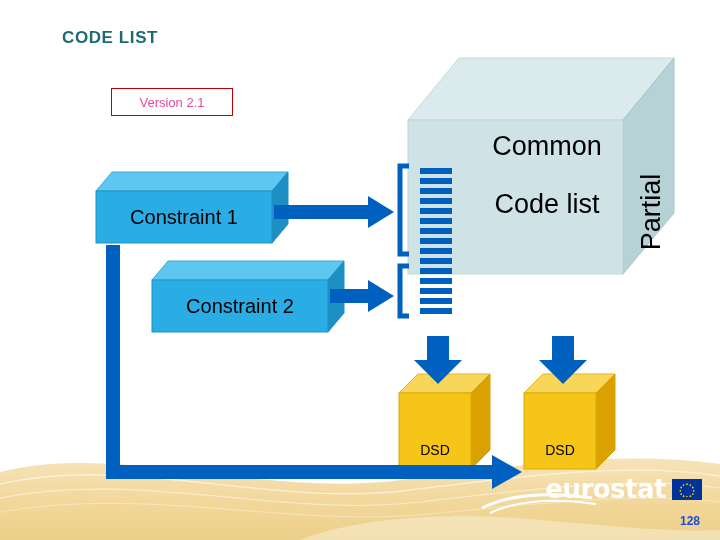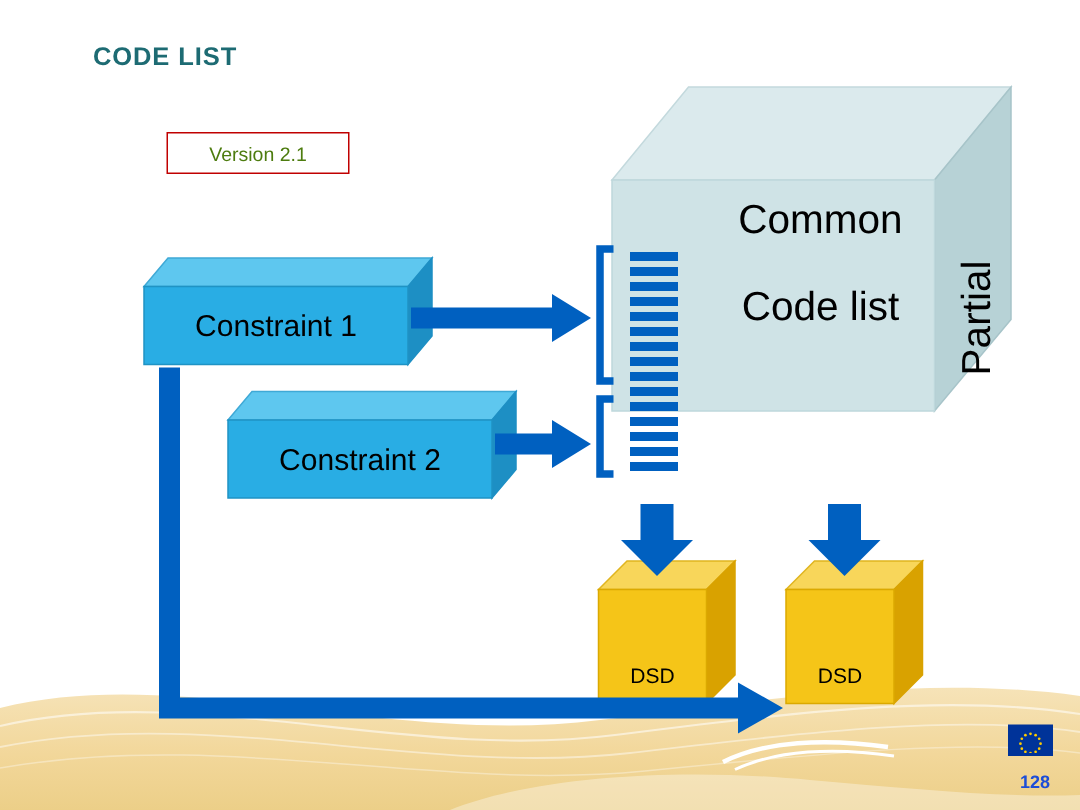--- a/index.html
+++ b/index.html
@@ -28,21 +28,21 @@
     font-size:17px; font-weight:bold; color:#1d6b73;
     letter-spacing:0.6px;
   }
   
   .version-box {
     position:absolute; left:111px; top:88px;
     width:120px; height:26px;
     border:1px solid #c00000;
     background:#ffffff;
     display:flex; align-items:center; justify-content:center;
-    font-size:13px; color:#4d7c0f;
+    font-size:13px; color:#ec4899;
   }
 
   
   #vector { position:absolute; left:0; top:0; width:720px; height:540px; }
 
   
   .logo {
     position:absolute; right:18px; bottom:36px;
     display:flex; align-items:center; gap:6px;
   }
@@ -169,20 +169,21 @@
     <text x="184" y="224" text-anchor="middle" font-family="Liberation Sans, sans-serif" font-size="20" fill="#000000">Constraint 1</text>
     <text x="240" y="313" text-anchor="middle" font-family="Liberation Sans, sans-serif" font-size="20" fill="#000000">Constraint 2</text>
     <text x="547" y="155" text-anchor="middle" font-family="Liberation Sans, sans-serif" font-size="27" fill="#000000">Common</text>
     <text x="547" y="213" text-anchor="middle" font-family="Liberation Sans, sans-serif" font-size="27" fill="#000000">Code list</text>
     <text x="0" y="0" transform="translate(660,212) rotate(-90)" text-anchor="middle" font-family="Liberation Sans, sans-serif" font-size="27" fill="#000000">Partial</text>
     <text x="435" y="455" text-anchor="middle" font-family="Liberation Sans, sans-serif" font-size="14" fill="#000000">DSD</text>
     <text x="560" y="455" text-anchor="middle" font-family="Liberation Sans, sans-serif" font-size="14" fill="#000000">DSD</text>
   </svg>
 
   <div class="logo">
+    <div class="logo-text">eurostat</div>
     <div class="logo-flag">
       <svg width="24" height="16" viewBox="0 0 24 16">
         <g fill="#ffcc00">
           <circle cx="12" cy="3.2" r="0.9"></circle>
           <circle cx="15.4" cy="4.1" r="0.9"></circle>
           <circle cx="17.8" cy="6.5" r="0.9"></circle>
           <circle cx="18.7" cy="9.8" r="0.9"></circle>
           <circle cx="17.8" cy="13.1" r="0.9"></circle>
           <circle cx="15.4" cy="15.2" r="0.9"></circle>
           <circle cx="8.6" cy="4.1" r="0.9"></circle>

